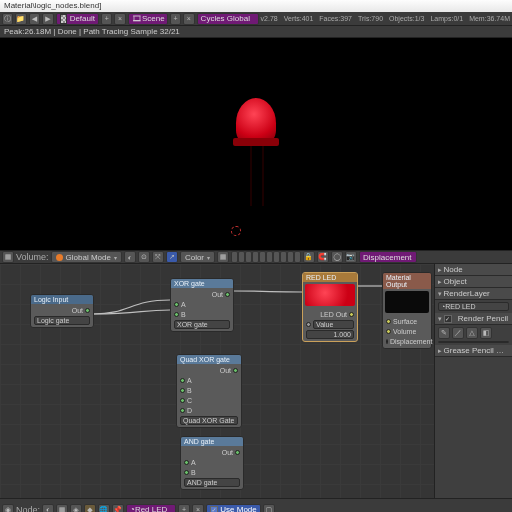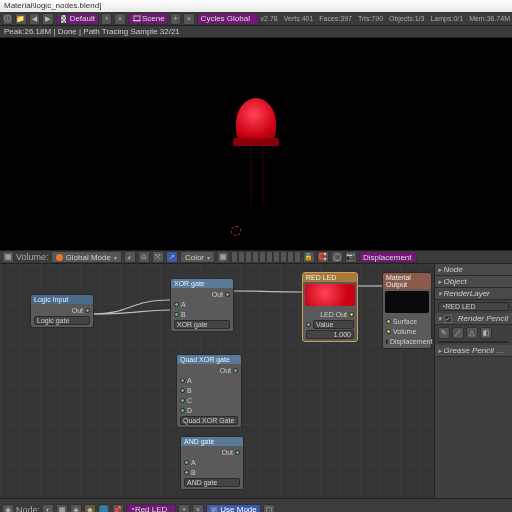--- a/index.html
+++ b/index.html
@@ -34,21 +34,21 @@
   .nrow { display:flex; align-items:center; gap:2px; height:9px; }
   .nrow.r { justify-content:flex-end; }
   .sock { width:5px;height:5px;border-radius:50%;background:#ccc;border:1px solid #222; }
   .sock.y { background:#c8c85a; } .sock.g { background:#6abf6a; } .sock.gr{background:#999;}
   .nfield { flex:1; background:#444; border:1px solid #2a2a2a; border-radius:2px; padding:0 2px; height:9px; display:flex; align-items:center; color:#ccc; font-size:7px; }
   .preview { height:22px; margin:2px; border-radius:2px; }
   .preview.red { background: radial-gradient(circle at 40% 40%, #ff4455, #cc0015 70%); }
   .preview.dark { background: #0a0a0a; }
   .wire { position:absolute; pointer-events:none; }
   .sidebar { position:absolute; right:0; top:0; width:78px; height:234px; background:#3f3f3f; border-left:1px solid #222; display:flex; flex-direction:column; font-size:8px; }
-  .side-h { background:#4a4a4a; padding:1px 3px; display:flex; align-items:center; gap:2px; border-bottom:1px solid #2a2a2a;font-style:italic; }
+  .side-h { background:#4a4a4a; padding:1px 3px; display:flex; align-items:center; gap:2px; border-bottom:1px solid #2a2a2a; }
   .side-h::before { content:"▸"; color:#aaa; font-size:7px; }
   .side-h.open::before { content:"▾"; }
   .side-body { padding:2px 3px; display:flex; flex-direction:column; gap:2px; }
   .check { width:8px;height:8px;border:1px solid #666;background:#333;display:inline-flex;align-items:center;justify-content:center;font-size:6px;color:#ccc; }
   .nodefooter { height:22px; background:#3b3b3b; display:flex; align-items:center; gap:2px; padding:0 2px; border-top:1px solid #222; }
   svg.wire { position:absolute; top:0; left:0; width:435px; height:234px; }
   svg.wire path { stroke:#bfbfbf; stroke-width:1.2; fill:none; }
 </style>
 </head>
 <body>

